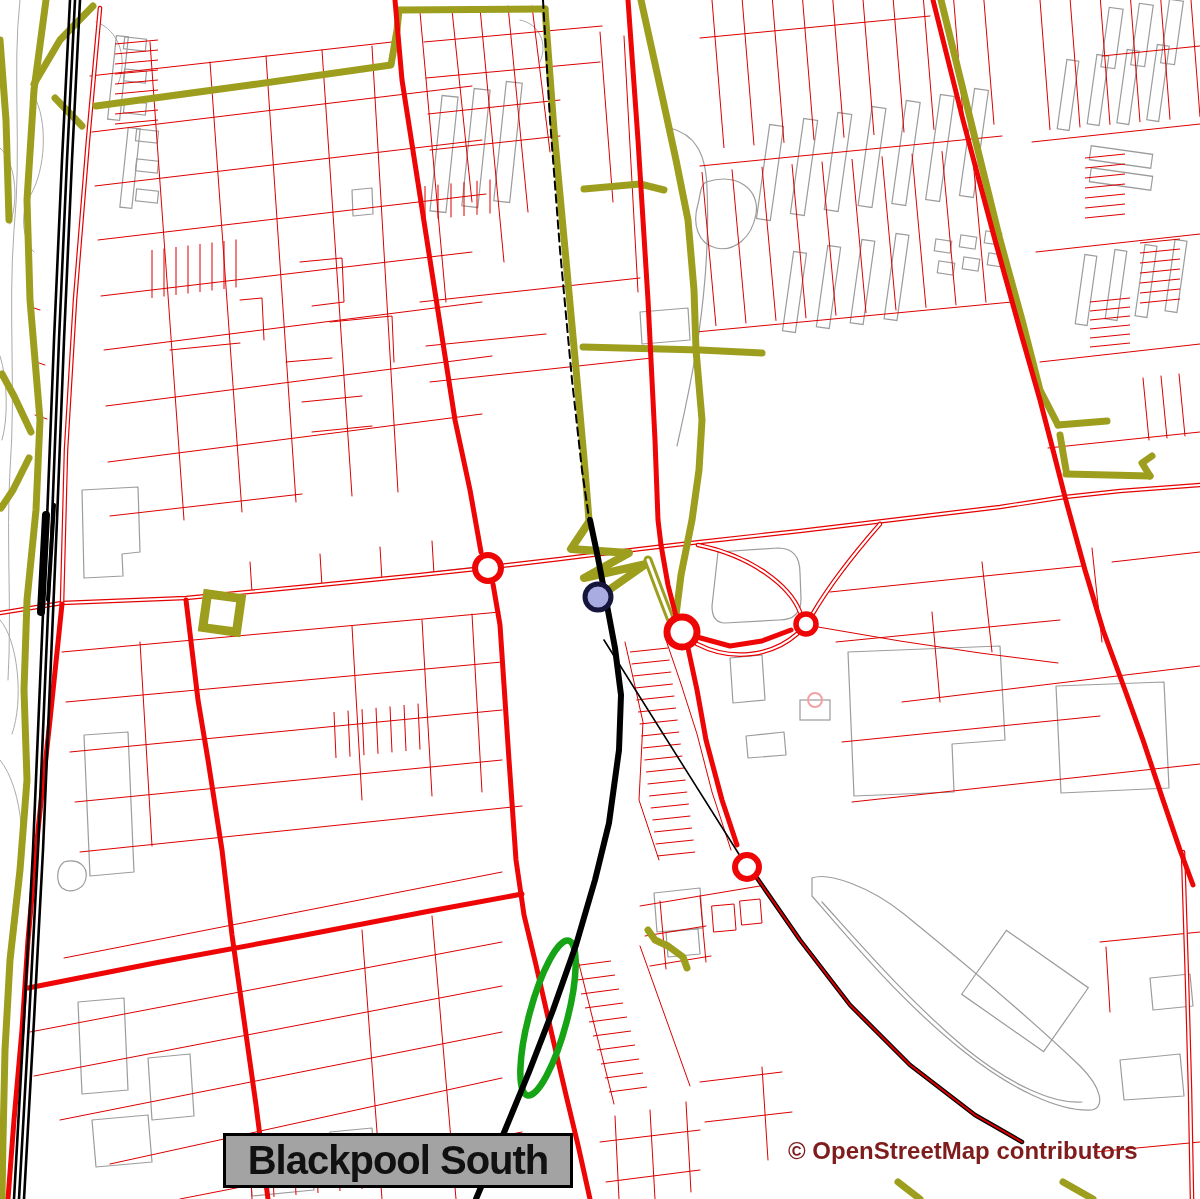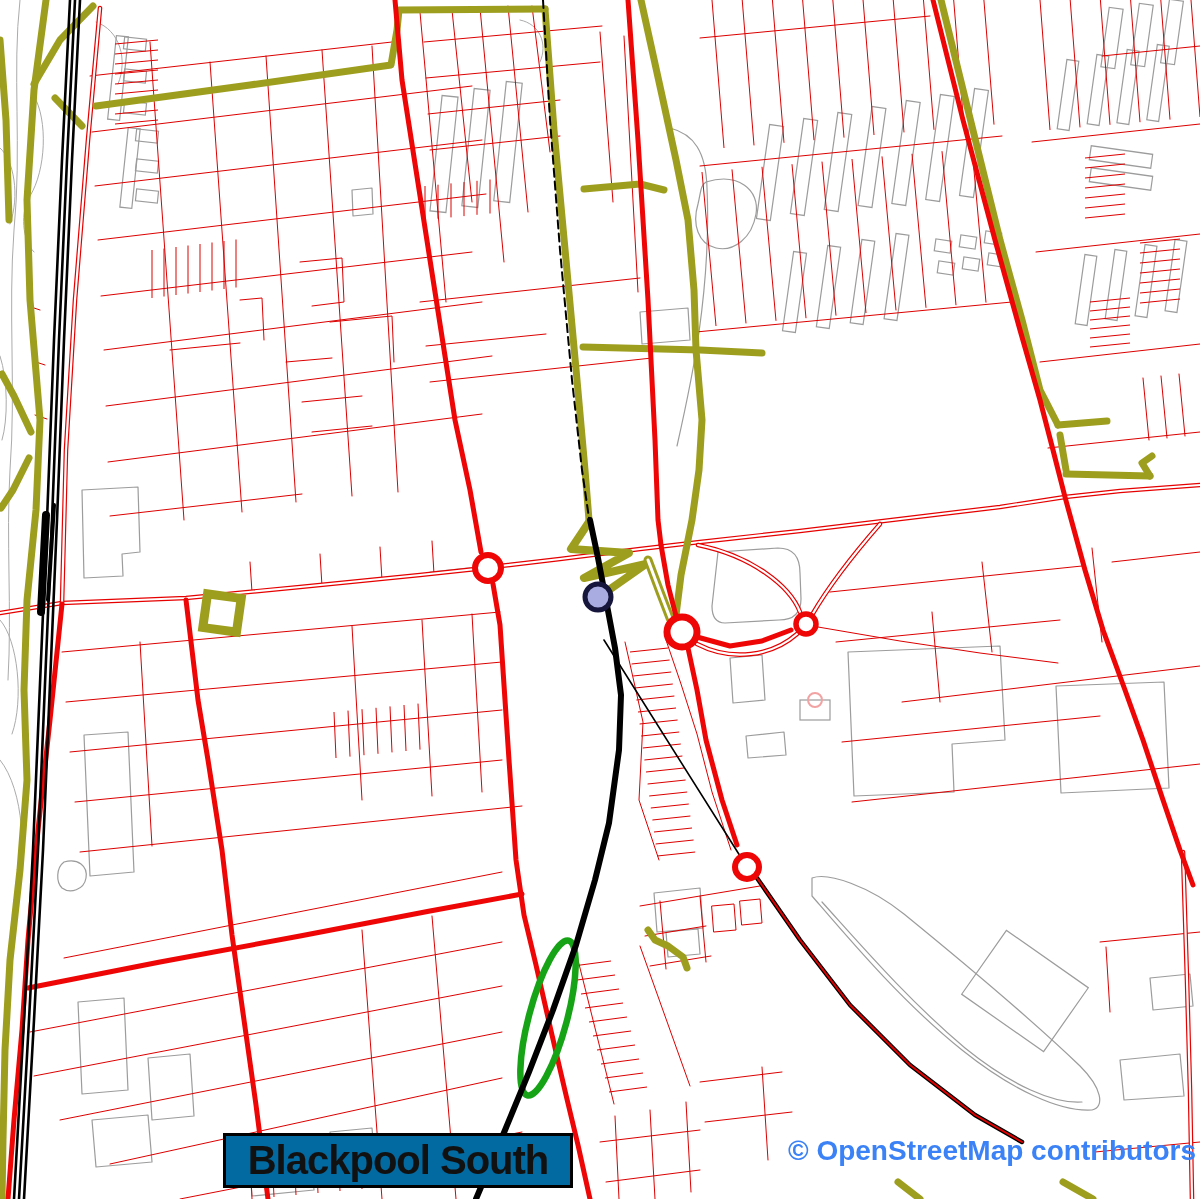--- a/index.html
+++ b/index.html
@@ -1,24 +1,24 @@
 <!DOCTYPE html>
 <html><head>
 <meta charset="utf-8">
 <style>
   html,body{margin:0;padding:0;background:#fff;}
   .viewport{position:relative;width:1200px;height:1199px;overflow:hidden;background:#fff;
             font-family:"Liberation Sans", sans-serif;}
   #map-svg{position:absolute;left:0;top:0;}
   .station-label{position:absolute;left:223px;top:1133px;width:350px;height:55px;
-    box-sizing:border-box;border:3px solid #000;background:#0369a1;color:#111;
+    box-sizing:border-box;border:3px solid #000;background:#a3a3a3;color:#111;
     font-weight:bold;font-size:40px;line-height:48px;text-align:center;letter-spacing:-1px;
     white-space:nowrap;}
-  .attribution{position:absolute;left:788px;top:1136px;color:#3b82f6;font-weight:bold;
-    font-size:28px;line-height:29px;white-space:nowrap;}
+  .attribution{position:absolute;left:788px;top:1136px;color:#7f1d1d;font-weight:bold;
+    font-size:24px;line-height:29px;white-space:nowrap;}
 </style>
 </head>
 <body>
 
 <div class="viewport">
   <svg id="map-svg" xmlns="http://www.w3.org/2000/svg" width="1200" height="1199" viewBox="0 0 1200 1199" style="background: rgb(255, 255, 255);">
       <g>
         <path d="M20,0 C12,70 22,150 14,230 C8,310 16,390 10,470 C6,540 12,610 8,680" stroke="#ababab" stroke-width="1" fill="none" stroke-linecap="round" stroke-linejoin="round"></path>
         <path d="M34,96 C48,120 46,170 30,196 C20,212 22,240 34,252" stroke="#ababab" stroke-width="1" fill="none" stroke-linecap="round" stroke-linejoin="round"></path>
         <path d="M0,148 C14,160 20,196 10,224" stroke="#ababab" stroke-width="1" fill="none" stroke-linecap="round" stroke-linejoin="round"></path>

